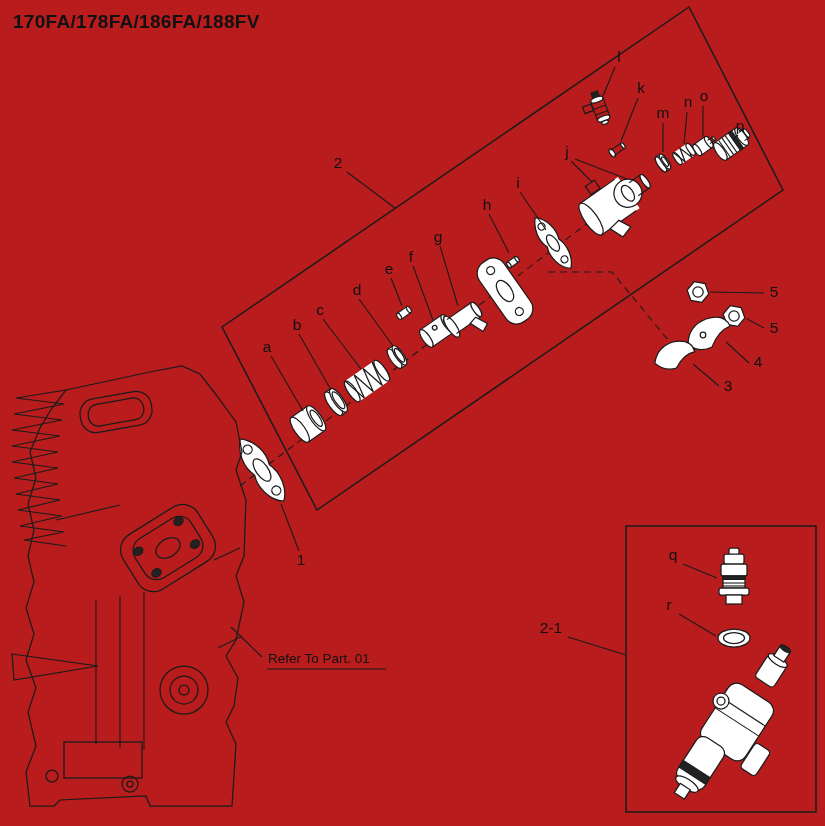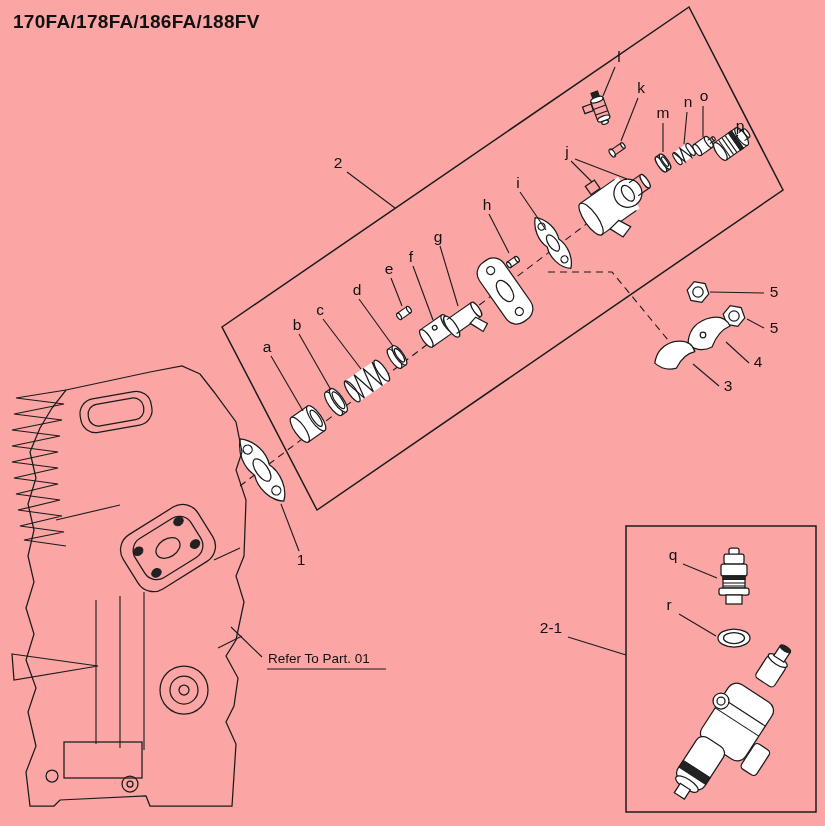--- a/index.html
+++ b/index.html
@@ -1,16 +1,16 @@
 <!DOCTYPE html>
 <html><head>
 <meta charset="utf-8">
 <style>
   html,body{margin:0;padding:0;background:#ffffff;}
-  .stage{position:relative;width:825px;height:826px;background:#fca5a5;overflow:hidden;}
+  .stage{position:relative;width:825px;height:826px;background:#b91c1c;overflow:hidden;}
   svg{display:block;}
   .ttl{font:bold 19px "Liberation Sans",sans-serif;fill:#111;letter-spacing:.3px;}
   .lbl{font:15.5px "Liberation Sans",sans-serif;fill:#111;text-anchor:middle;}
   .note{font:13.5px "Liberation Sans",sans-serif;fill:#111;}
   .ln{stroke:#1b1b1b;stroke-width:1.1;fill:none;}
   .dash{stroke:#1b1b1b;stroke-width:1.1;fill:none;stroke-dasharray:7 5;}
   .pt{stroke:#1b1b1b;stroke-width:1.25;fill:#fff;}
   .ptn{stroke:#1b1b1b;stroke-width:1.25;fill:none;}
   .bg{fill:#fff;stroke:none;}
   .dk{fill:#222;stroke:#1b1b1b;stroke-width:1;}

